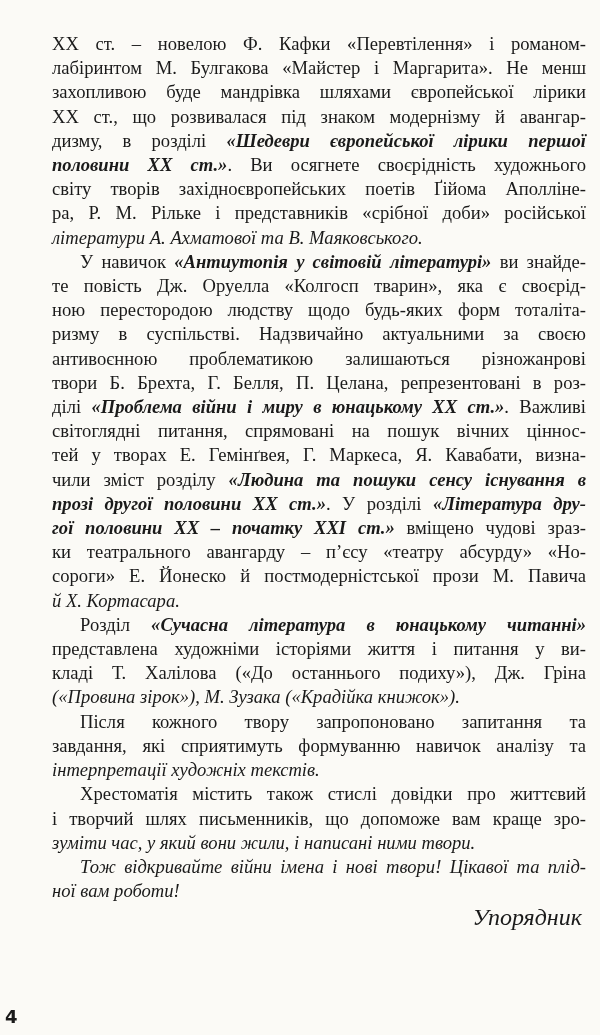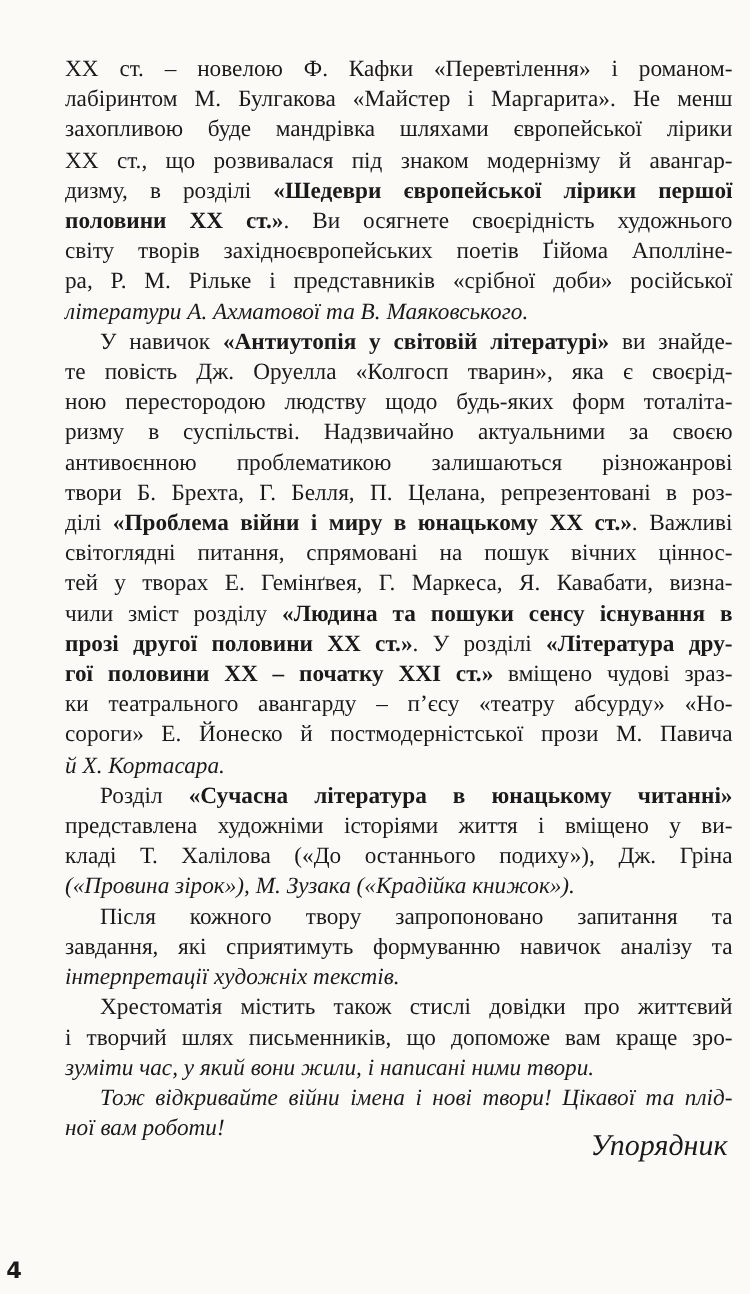--- a/index.html
+++ b/index.html
@@ -4,26 +4,26 @@
   <style>
     html, body { margin: 0; padding: 0; }
     body {
       width: 600px; height: 1035px; overflow: hidden;
       background: #fbfaf6;
       font-family: "Liberation Serif", "DejaVu Serif", serif;
       color: #1a1a1a;
       position: relative;
     }
     .page {
-      position: absolute; left: 52px; top: 44px; width: 534px;
+      position: absolute; left: 52px; top: 32px; width: 534px;
       font-size: 18.6px; line-height: 24.2px;
       text-align: justify;
     }
     .page p { margin: 0; }
-    b { font-weight: bold; }
+    b { font-weight: bold; font-style: italic; }
     .line { display: block; text-align: justify; text-align-last: justify; white-space: nowrap; }
     .line.last { text-align-last: left; font-style: italic; }
     .italic { font-style: italic; }
     .signature {
       position: absolute; right: 18px; top: 904px;
       font-size: 24px; font-style: italic;
     }
     .pagenum {
       position: absolute; left: 5px; top: 1006px;
       font-family: "DejaVu Sans", sans-serif; font-size: 18px; font-weight: bold;
@@ -56,21 +56,21 @@
       <span class="line"><span>тей у творах Е. Гемінґвея, Г.  Маркеса, Я. Кавабати, визна-</span></span>
       <span class="line"><span>чили зміст розділу </span><b>«Людина та пошуки сенсу існування в</b></span>
       <span class="line"><b>прозі другої половини XX ст.»</b><span>. У розділі </span><b>«Література дру-</b></span>
       <span class="line"><b>гої половини XX – початку XXI ст.»</b><span> вміщено чудові зраз-</span></span>
       <span class="line"><span>ки театрального авангарду – п’єсу «театру абсурду» «Но-</span></span>
       <span class="line"><span>сороги» Е. Йонеско й постмодерністської прози М. Павича</span></span>
       <span class="line last"><span>й Х. Кортасара.</span></span>
     </p>
     <p>
       <span class="line" style="text-indent: 28px;"><span>Розділ </span><b>«Сучасна література в юнацькому читанні»</b></span>
-      <span class="line"><span>представлена художніми історіями життя і вміщено у ви-</span></span>
+      <span class="line"><span>представлена художніми історіями життя і питання у ви-</span></span>
       <span class="line"><span>кладі Т. Халілова  («До останнього подиху»), Дж. Гріна</span></span>
       <span class="line last"><span>(«Провина зірок»), М. Зузака («Крадійка книжок»).</span></span>
     </p>
     <p>
       <span class="line" style="text-indent: 28px;"><span>Після кожного твору запропоновано запитання та</span></span>
       <span class="line"><span>завдання, які сприятимуть формуванню навичок аналізу та</span></span>
       <span class="line last"><span>інтерпретації художніх текстів.</span></span>
     </p>
     <p>
       <span class="line" style="text-indent: 28px;"><span>Хрестоматія містить також стислі довідки про життєвий</span></span>

